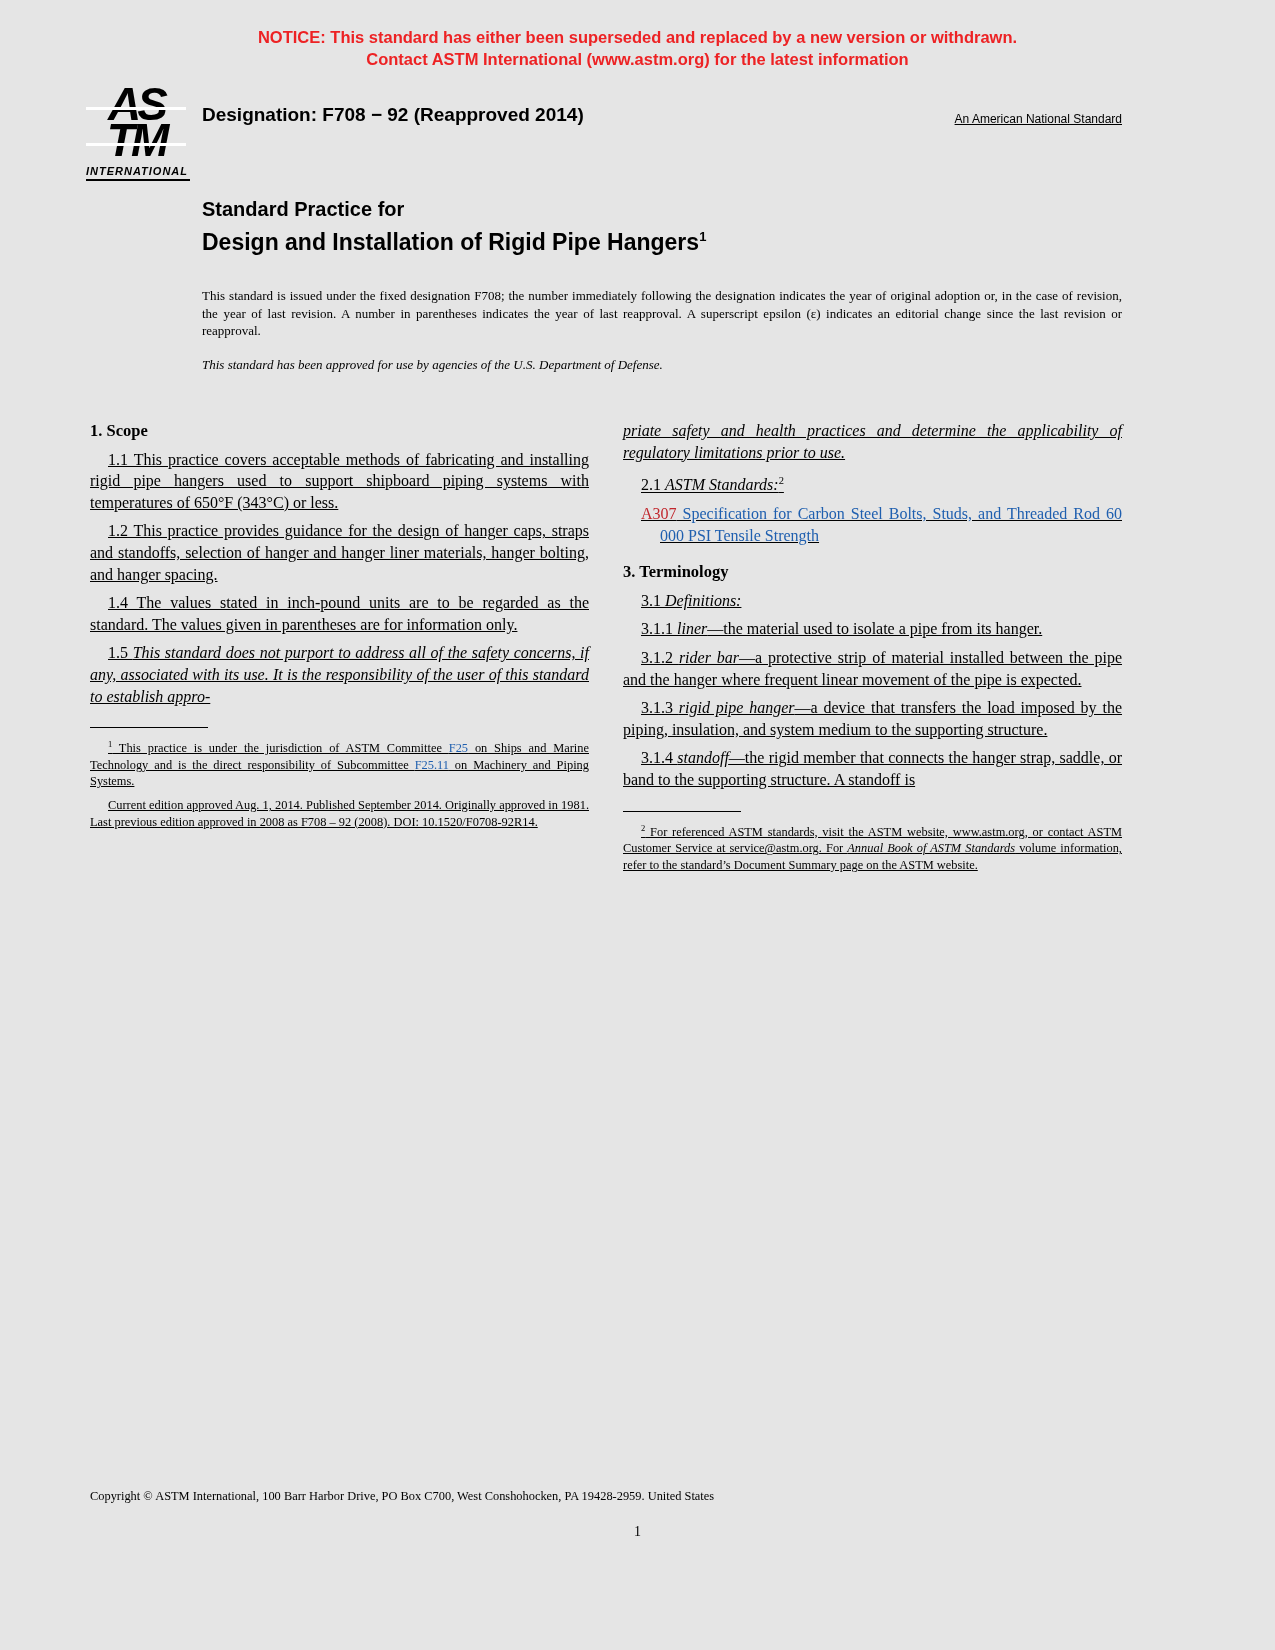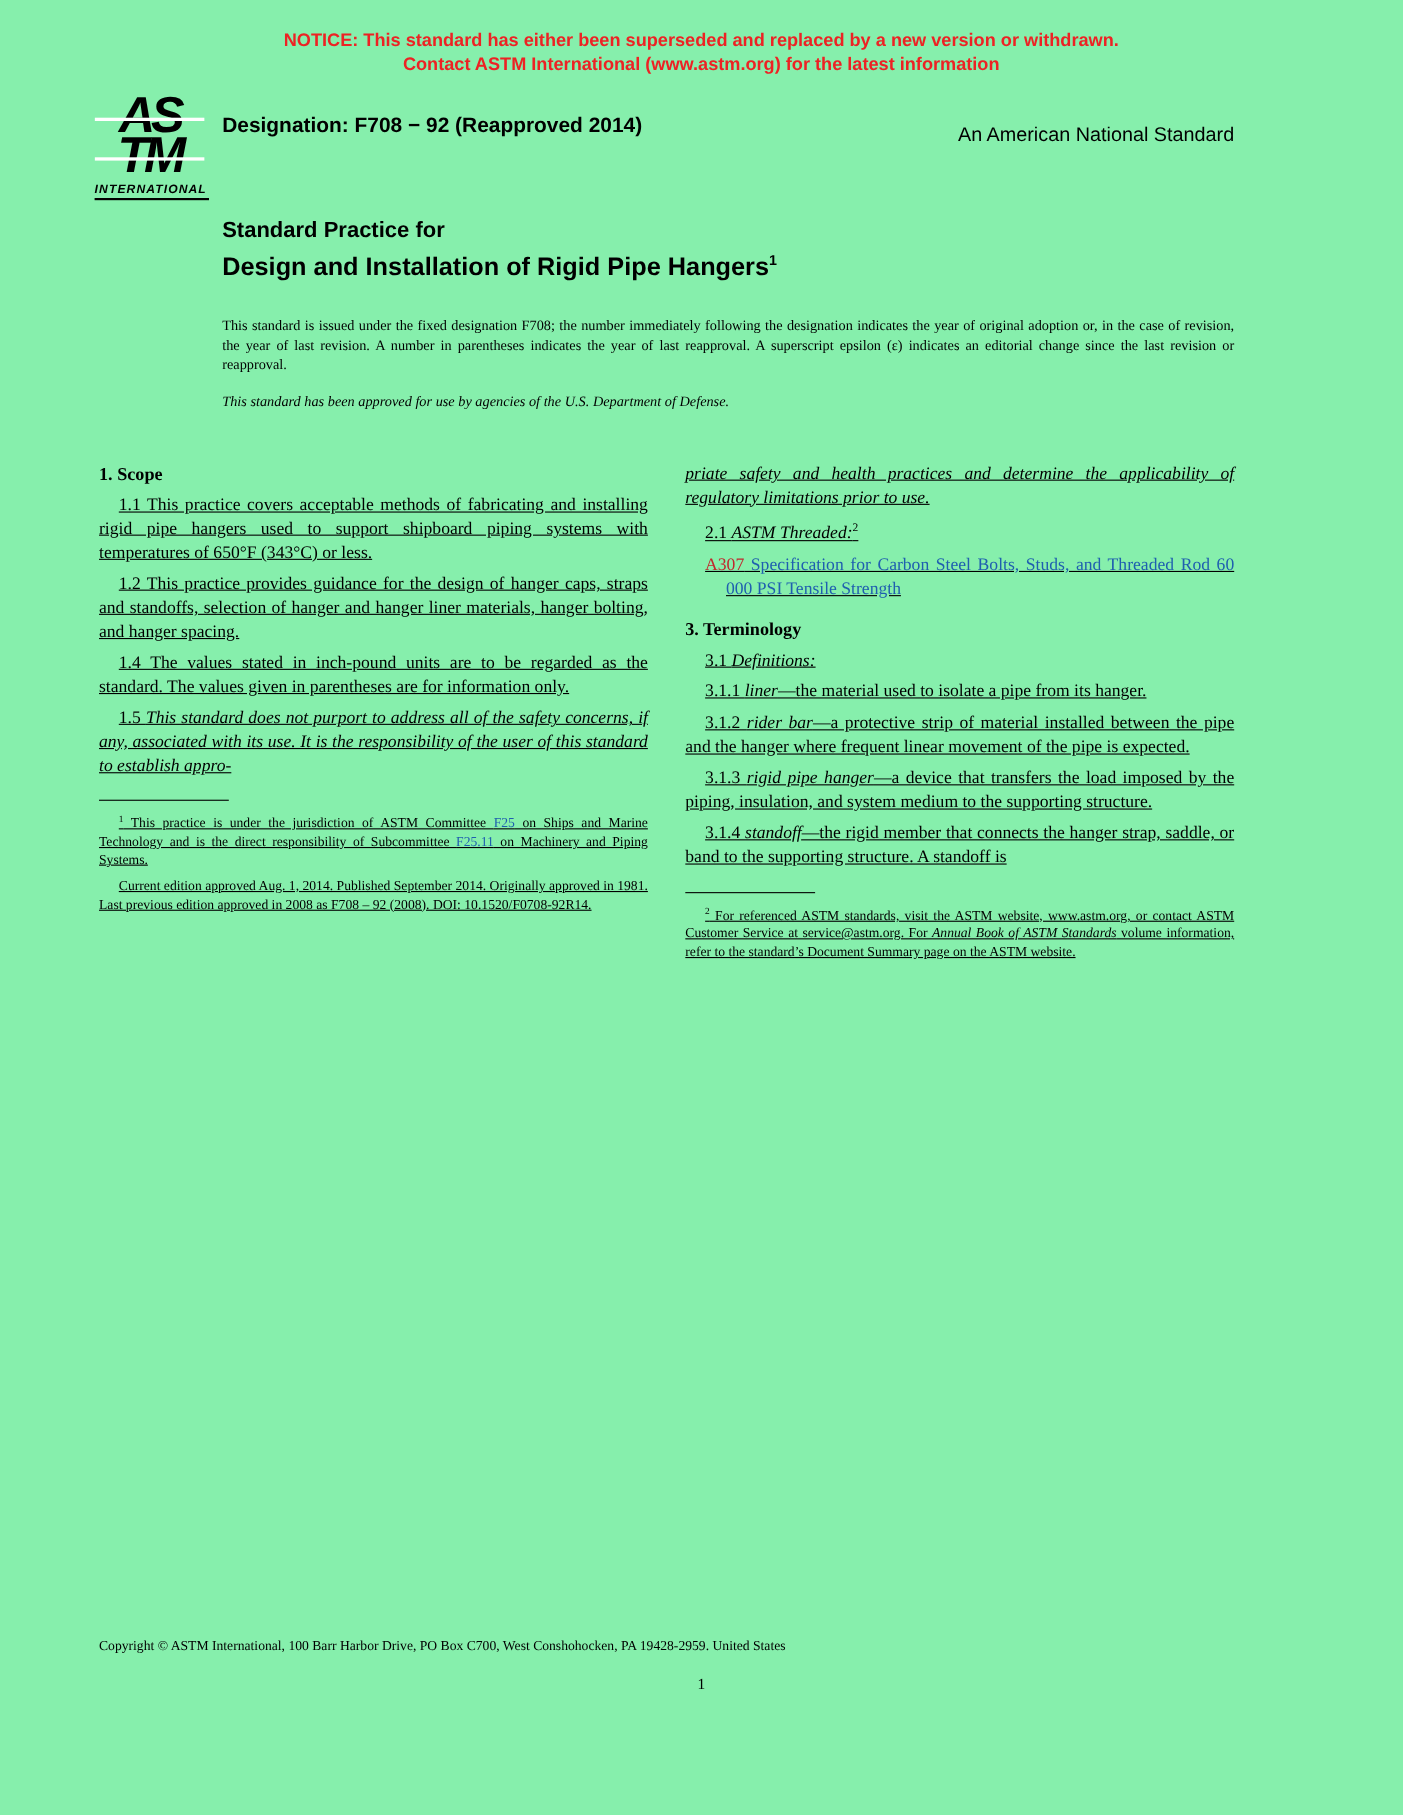--- a/index.html
+++ b/index.html
@@ -1,17 +1,17 @@
 <!DOCTYPE html>
 <html style="--notice_red: #ED2224; --link_blue: #1F5FAF; --designation_red: #C1272D;"><head>
 <meta charset="utf-8">
 <style>
   html,body { margin:0; padding:0; background:#ffffff; }
   .page {
-    position:relative; width:1275px; height:1650px; background:#86efac;
+    position:relative; width:1275px; height:1650px; background:#e5e5e5;
     font-family:"Liberation Serif", serif; color:#000; overflow:hidden;
   }
   
   .notice {
     position:absolute; top:26px; left:60px; right:60px; text-align:center;
     font-family:"Liberation Sans", sans-serif; font-weight:bold;
     font-size:16.5px; line-height:22px; color:var(--notice_red,#ED2224);
   }
   
   .logo-wrap { position:absolute; left:86px; top:82px; width:104px; text-align:left; }
@@ -20,21 +20,21 @@
     font-size:11px; letter-spacing:1px; border-bottom:2px solid #000; padding-bottom:2px;
     margin-top:1px;
   }
   
   .designation {
     position:absolute; left:202px; top:104px;
     font-family:"Liberation Sans", sans-serif; font-weight:bold; font-size:19px;
   }
   .natl-standard {
     position:absolute; right:153px; top:112px;
-    font-family:"Liberation Sans", sans-serif; font-size:18px;
+    font-family:"Liberation Sans", sans-serif; font-size:12px;text-decoration:underline;
   }
   
   .title-block { position:absolute; left:202px; top:196px; font-family:"Liberation Sans", sans-serif; font-weight:bold; }
   .title-line1 { font-size:20px; line-height:26px; }
   .title-line2 { font-size:23px; line-height:30px; }
   .title-line2 sup { font-size:13px; }
   
   .preamble {
     position:absolute; left:202px; top:287px; width:920px;
     font-size:13px; line-height:17.5px; text-align:justify;
@@ -103,21 +103,21 @@
       <p><span>1.5 </span><em>This standard does not purport to address all of the safety concerns, if any, associated with its use. It is the responsibility of the user of this standard to establish appro-</em></p>
 
       <div class="fn-rule"></div>
       <p class="footnote"><sup>1</sup><span> This practice is under the jurisdiction of ASTM Committee </span><span class="link">F25</span><span> on Ships and Marine Technology and is the direct responsibility of Subcommittee </span><span class="link">F25.11</span><span> on Machinery and Piping Systems.</span></p>
       <p class="footnote">Current edition approved Aug. 1, 2014. Published September 2014. Originally approved in 1981. Last previous edition approved in 2008 as F708 – 92 (2008). DOI: 10.1520/F0708-92R14.</p>
     </div>
 
     <div class="col">
       <p class="noindent"><em>priate safety and health practices and determine the applicability of regulatory limitations prior to use.</em></p>
 
-      <p><span>2.1 </span><em>ASTM Threaded:</em><sup>2</sup></p>
+      <p><span>2.1 </span><em>ASTM Standards:</em><sup>2</sup></p>
       <p class="ref-entry"><span class="link-red">A307</span><span class="link"> Specification for Carbon Steel Bolts, Studs, and Threaded Rod 60 000 PSI Tensile Strength</span></p>
 
       <h3>3. Terminology</h3>
       <p><span>3.1 </span><em>Definitions:</em></p>
       <p><span>3.1.1 </span><em>liner</em><span>—the material used to isolate a pipe from its hanger.</span></p>
       <p><span>3.1.2 </span><em>rider bar</em><span>—a protective strip of material installed between the pipe and the hanger where frequent linear movement of the pipe is expected.</span></p>
       <p><span>3.1.3 </span><em>rigid pipe hanger</em><span>—a device that transfers the load imposed by the piping, insulation, and system medium to the supporting structure.</span></p>
       <p><span>3.1.4 </span><em>standoff</em><span>—the rigid member that connects the hanger strap, saddle, or band to the supporting structure. A standoff is</span></p>
 
       <div class="fn-rule"></div>

